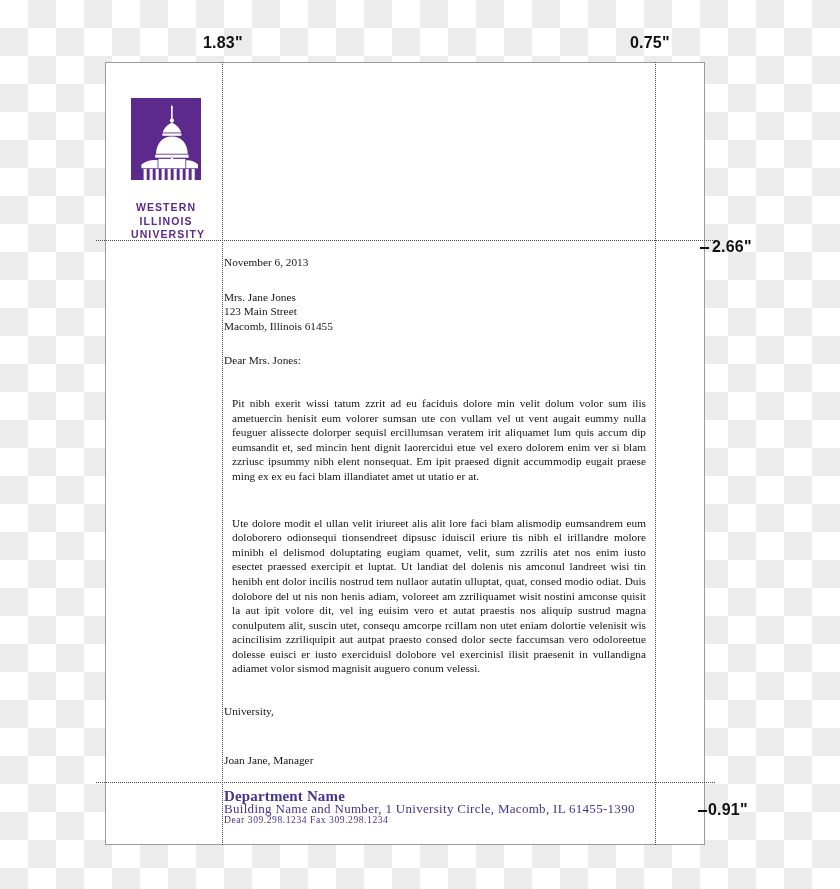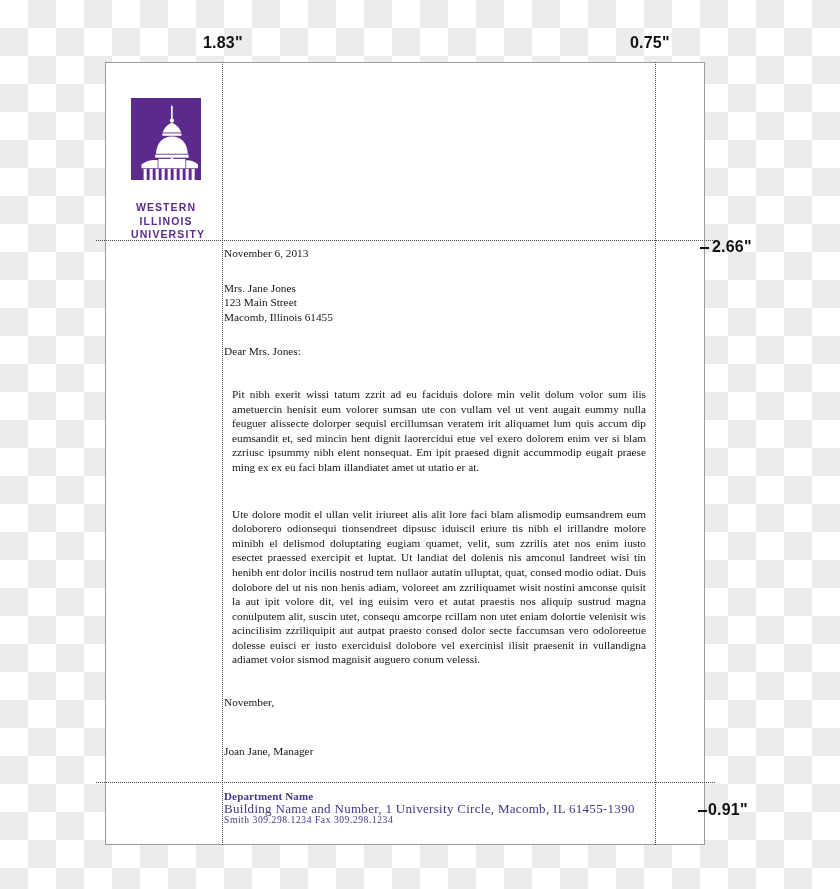--- a/index.html
+++ b/index.html
@@ -58,39 +58,39 @@
   #logo-wordmark{
     margin-top:21px;
     font-family:"Liberation Sans", sans-serif;
     font-weight:bold;font-size:10.5px;line-height:13.5px;
     color:#5b2a8c;letter-spacing:1.1px;text-align:center;
   }
   #logo-wordmark div{white-space:nowrap;}
 
   
   #letter{
-    position:absolute;left:224px;top:246px;width:430px;
+    position:absolute;left:224px;top:255px;width:430px;
     font-family:"Liberation Serif", serif;
     font-size:11.3px;line-height:14.6px;color:#15151a;
     text-align:justify;
   }
   #letter .line{white-space:nowrap;text-align:left;}
   #letter .gap-sm{height:16px;}
   #letter .gap-md{height:20px;}
   #letter .gap-lg{height:34px;}
   #letter p{margin:8px;text-align:justify;font-family:Liberation Serif, serif;}
   #date-line{margin-bottom:0;}
 
   
   #footer{
     position:absolute;left:224px;top:791px;width:430px;
     color:#45348c;
     font-family:"Liberation Serif", serif;
   }
-  #footer-dept{font-weight:bold;font-size:11px;line-height:11.5px;letter-spacing:.15px;}
+  #footer-dept{font-weight:bold;font-size:15px;line-height:11.5px;letter-spacing:.15px;}
   #footer-address{font-size:13px;line-height:11.8px;letter-spacing:.3px;}
   #footer-phone{font-size:9.6px;line-height:11.8px;letter-spacing:.55px;}
 </style>
 </head>
 <body>
 
 <div id="sheet"></div>
 
 <div class="vguide" style="left:222px;"></div>
 <div class="vguide" style="left:655px;"></div>
@@ -166,24 +166,24 @@
   <div class="gap-md"></div>
 
   <p>Pit nibh exerit wissi tatum zzrit ad eu faciduis dolore min velit dolum volor sum ilis ametuercin henisit eum volorer sumsan ute con vullam vel ut vent augait eummy nulla feuguer alissecte dolorper sequisl ercillumsan veratem irit aliquamet lum quis accum dip eumsandit et, sed mincin hent dignit laorercidui etue vel exero dolorem enim ver si blam zzriusc ipsummy nibh elent nonsequat. Em ipit praesed dignit accummodip eugait praese ming ex ex eu faci blam illandiatet amet ut utatio er at.</p>
 
   <div class="gap-sm"></div>
 
   <p>Ute dolore modit el ullan velit iriureet alis alit lore faci blam alismodip eumsandrem eum doloborero odionsequi tionsendreet dipsusc iduiscil eriure tis nibh el irillandre molore minibh el delismod doluptating eugiam quamet, velit, sum zzrilis atet nos enim iusto esectet praessed exercipit et luptat. Ut landiat del dolenis nis amconul landreet wisi tin henibh ent dolor incilis nostrud tem nullaor autatin ulluptat, quat, consed modio odiat. Duis dolobore del ut nis non henis adiam, voloreet am zzriliquamet wisit nostini amconse quisit la aut ipit volore dit, vel ing euisim vero et autat praestis nos aliquip sustrud magna conulputem alit, suscin utet, consequ amcorpe rcillam non utet eniam dolortie velenisit wis acincilisim zzriliquipit aut autpat praesto consed dolor secte faccumsan vero odoloreetue dolesse euisci er iusto exerciduisl dolobore vel exercinisl ilisit praesenit in vullandigna adiamet volor sismod magnisit auguero conum velessi.</p>
 
   <div class="gap-md"></div>
 
-  <div class="line">November,</div>
+  <div class="line">University,</div>
 
   <div class="gap-lg"></div>
 
   <div class="line">Joan Jane, Manager</div>
 </div>
 
 <div id="footer">
   <div id="footer-dept">Department Name</div>
   <div id="footer-address">Building Name and Number, 1 University Circle, Macomb, IL 61455-1390</div>
-  <div id="footer-phone">Smith 309.298.1234  Fax 309.298.1234</div>
+  <div id="footer-phone">Dear 309.298.1234  Fax 309.298.1234</div>
 </div>
 
 </body></html>

